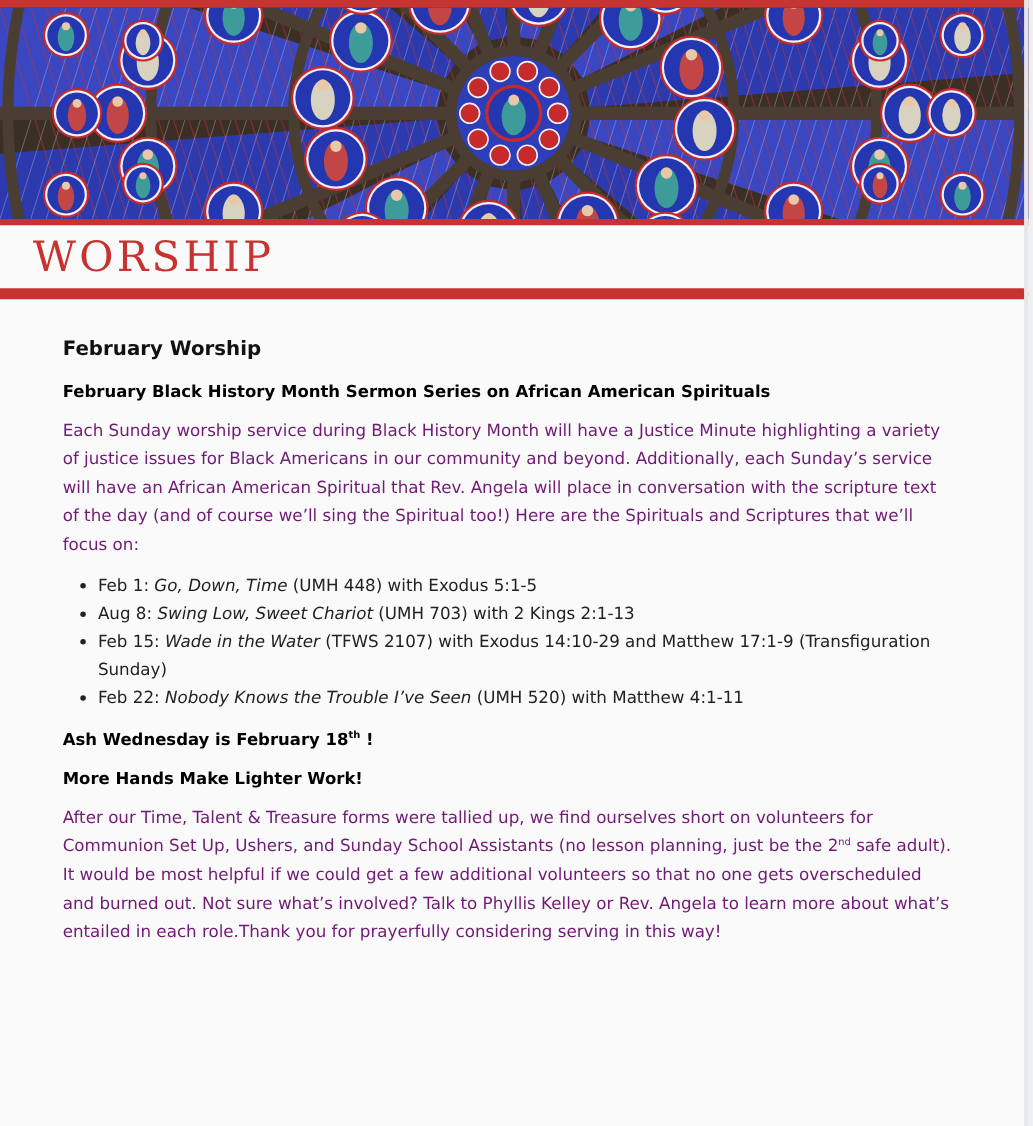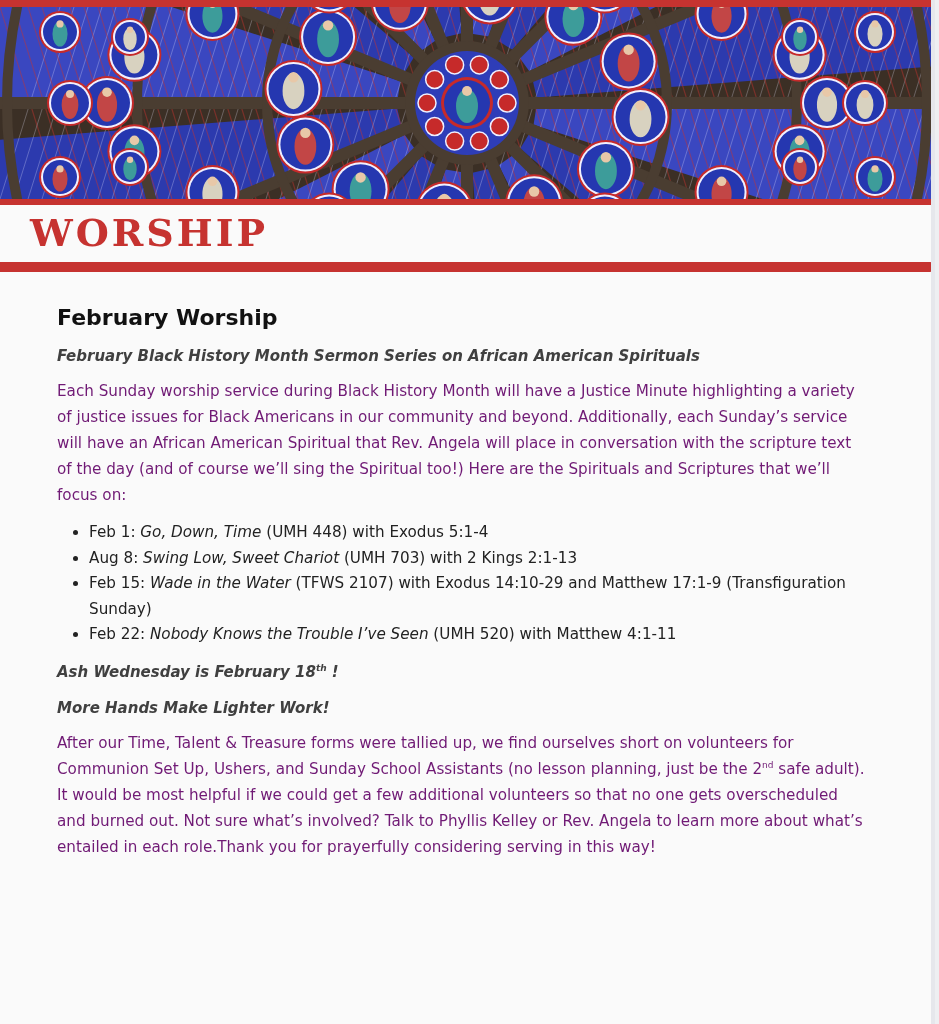--- a/index.html
+++ b/index.html
@@ -41,21 +41,21 @@
       width: 935px;
       height: 56px;
       background: #fafafa;
     }
     .section-title {
       position: absolute;
       left: 30px;
       top: 0px;
       margin: 0;
       font-family: "DejaVu Serif", serif;
-      font-weight: bold;
+      font-weight: normal;
       font-size: 38px;
       letter-spacing: 3px;
       color: #c63330;
       line-height: 56px;
     }
     .title-rule {
       position: absolute;
       left: 0; top: 262px;
       width: 935px;
       height: 10px;
@@ -63,32 +63,31 @@
       border-radius: 0 5px 5px 0;
     }
     .content {
       position: absolute;
       left: 57px;
       top: 304px;
       width: 810px;
     }
     h2.main-heading {
       margin: 0;
-      font-size: 22px;
+      font-size: 18px;
       font-weight: bold;
       line-height: 28px;
       color: #111;
     }
     h3.sub-heading {
       margin: 12px 0 0 0;
       font-size: 15px;
       font-weight: bold;
       line-height: 24px;
-      color: #404040;
-      font-style: italic;
+      color: #000000;
     }
     p.body {
       margin: 10px 0 0 0;
       font-size: 15.2px;
       line-height: 26px;
       color: #701a75;
     }
     ul.spirituals {
       margin: 12px 0 0 0;
       padding-left: 32px;
@@ -497,21 +496,21 @@
   </div>
   <div class="title-rule"></div>
 
   <div class="content">
     <h2 class="main-heading">February Worship</h2>
 
     <h3 class="sub-heading">February Black History Month Sermon Series on African American Spirituals</h3>
     <p class="body">Each Sunday worship service during Black History Month will have a Justice Minute highlighting a variety of justice issues for Black Americans in our community and beyond. Additionally, each Sunday’s service will have an African American Spiritual that Rev. Angela will place in conversation with the scripture text of the day (and of course we’ll sing the Spiritual too!) Here are the Spirituals and Scriptures that we’ll focus on:</p>
 
     <ul class="spirituals">
-      <li><span>Feb 1: </span><em>Go, Down, Time</em><span> (UMH 448) with Exodus 5:1-4</span></li>
+      <li><span>Feb 1: </span><em>Go, Down, Time</em><span> (UMH 448) with Exodus 5:1-5</span></li>
       <li><span>Aug 8: </span><em>Swing Low, Sweet Chariot</em><span> (UMH 703) with 2 Kings 2:1-13</span></li>
       <li><span>Feb 15: </span><em>Wade in the Water</em><span> (TFWS 2107) with Exodus 14:10-29 and Matthew 17:1-9 (Transfiguration Sunday)</span></li>
       <li><span>Feb 22: </span><em>Nobody Knows the Trouble I’ve Seen</em><span> (UMH 520) with Matthew 4:1-11</span></li>
     </ul>
 
     <h3 class="sub-heading gap"><span>Ash Wednesday is February 18</span><sup>th</sup><span> !</span></h3>
 
     <h3 class="sub-heading gap">More Hands Make Lighter Work!</h3>
     <p class="body"><span>After our Time, Talent &amp; Treasure forms were tallied up, we find ourselves short on volunteers for Communion Set Up, Ushers, and Sunday School Assistants (no lesson planning, just be the 2</span><sup>nd</sup><span> safe adult). It would be most helpful if we could get a few additional volunteers so that no one gets overscheduled and burned out. Not sure what’s involved? Talk to Phyllis Kelley or Rev. Angela to learn more about what’s entailed in each role.Thank you for prayerfully considering serving in this way!</span></p>
   </div>

